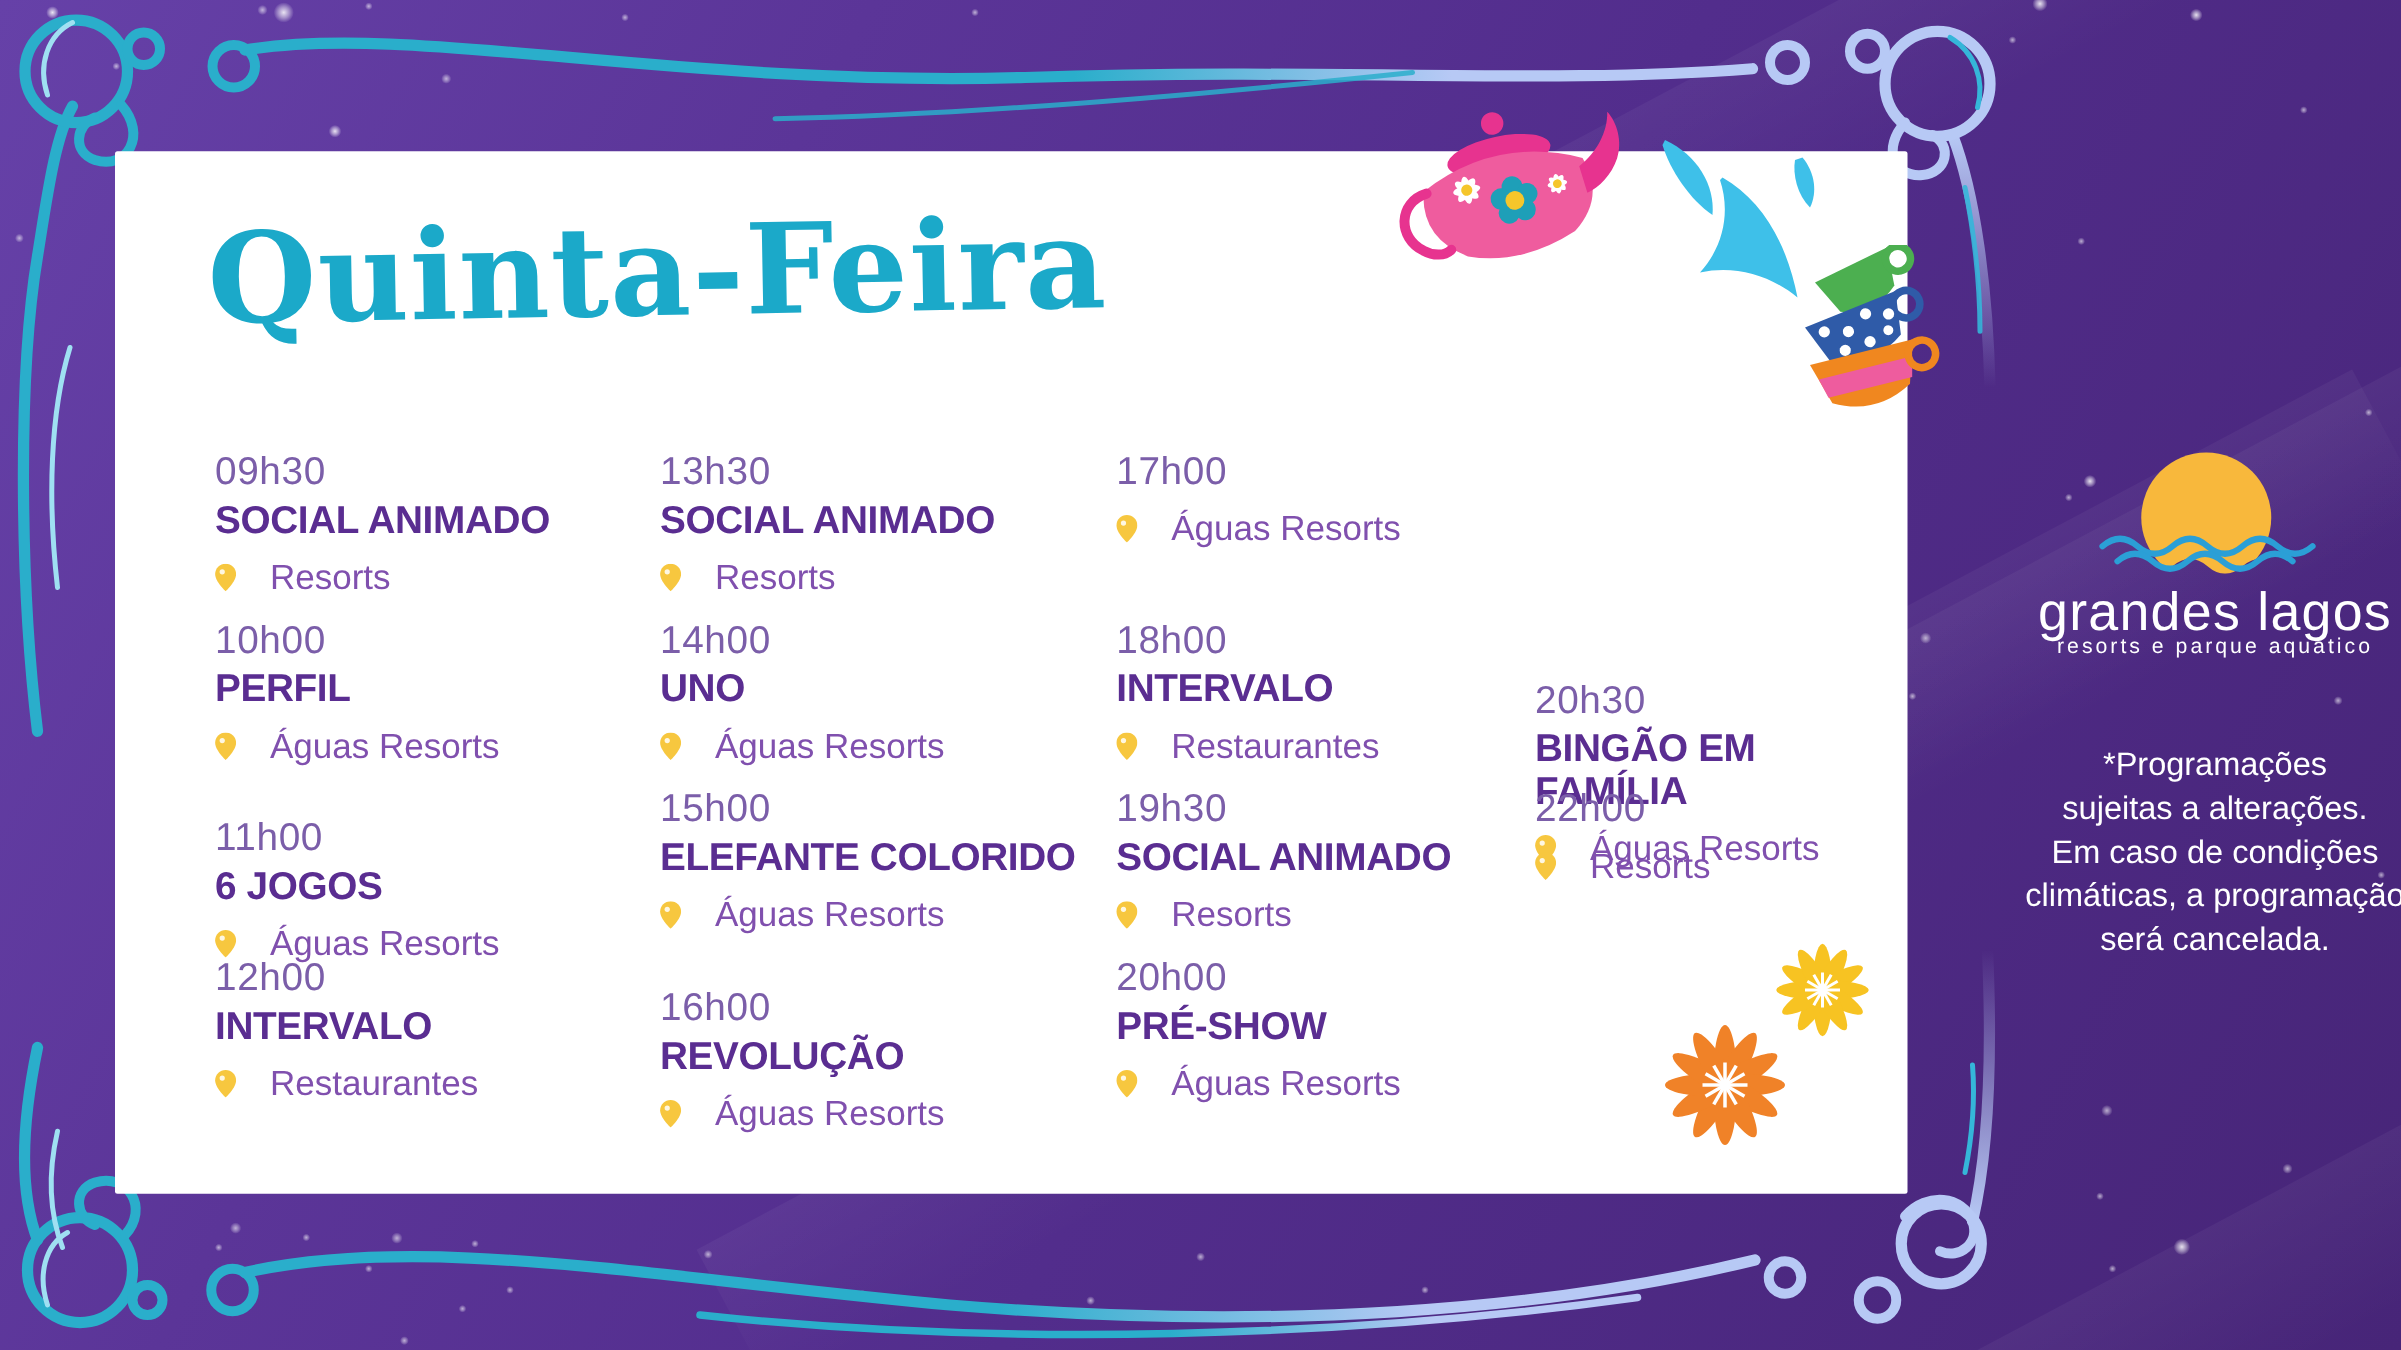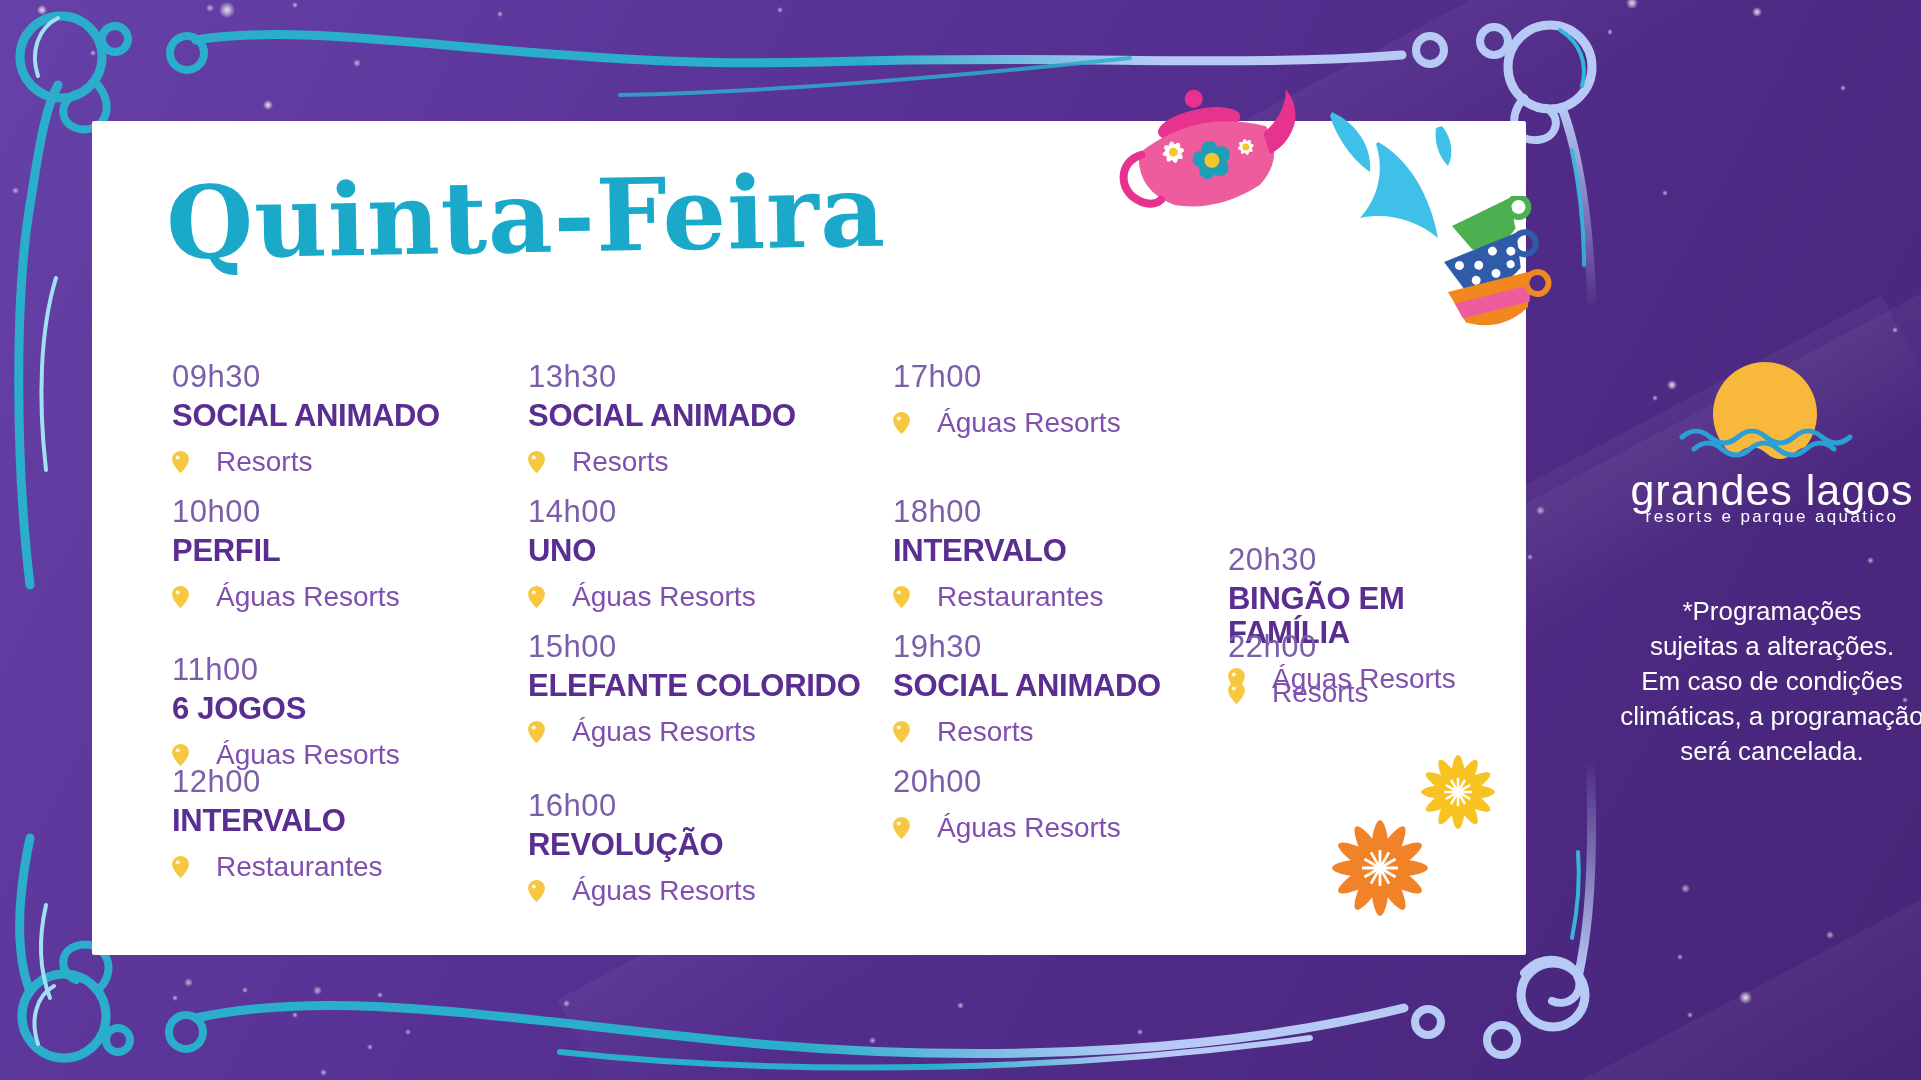--- a/index.html
+++ b/index.html
@@ -306,20 +306,21 @@
       <svg class="pin" viewBox="0 0 16 21">
         <path class="drop" d="M8 0 C3.6 0 0 3.5 0 7.8 C0 13.6 8 21 8 21 C8 21 16 13.6 16 7.8 C16 3.5 12.4 0 8 0 Z"></path>
         <circle cx="5.4" cy="6.2" r="2" fill="#ffffff" opacity=".85"></circle>
       </svg>
       <span class="loc-text">Resorts</span>
     </div>
   </div>
 
   <div class="event" style="grid-area: 4 / 3;">
     <div class="event-time">20h00</div>
+    <div class="event-name">PRÉ-SHOW</div>
     <div class="event-loc">
       <svg class="pin" viewBox="0 0 16 21">
         <path class="drop" d="M8 0 C3.6 0 0 3.5 0 7.8 C0 13.6 8 21 8 21 C8 21 16 13.6 16 7.8 C16 3.5 12.4 0 8 0 Z"></path>
         <circle cx="5.4" cy="6.2" r="2" fill="#ffffff" opacity=".85"></circle>
       </svg>
       <span class="loc-text">Águas Resorts</span>
     </div>
   </div>
 
   <div class="event" style="grid-area: 2 / 4; margin-top: 48px;">

